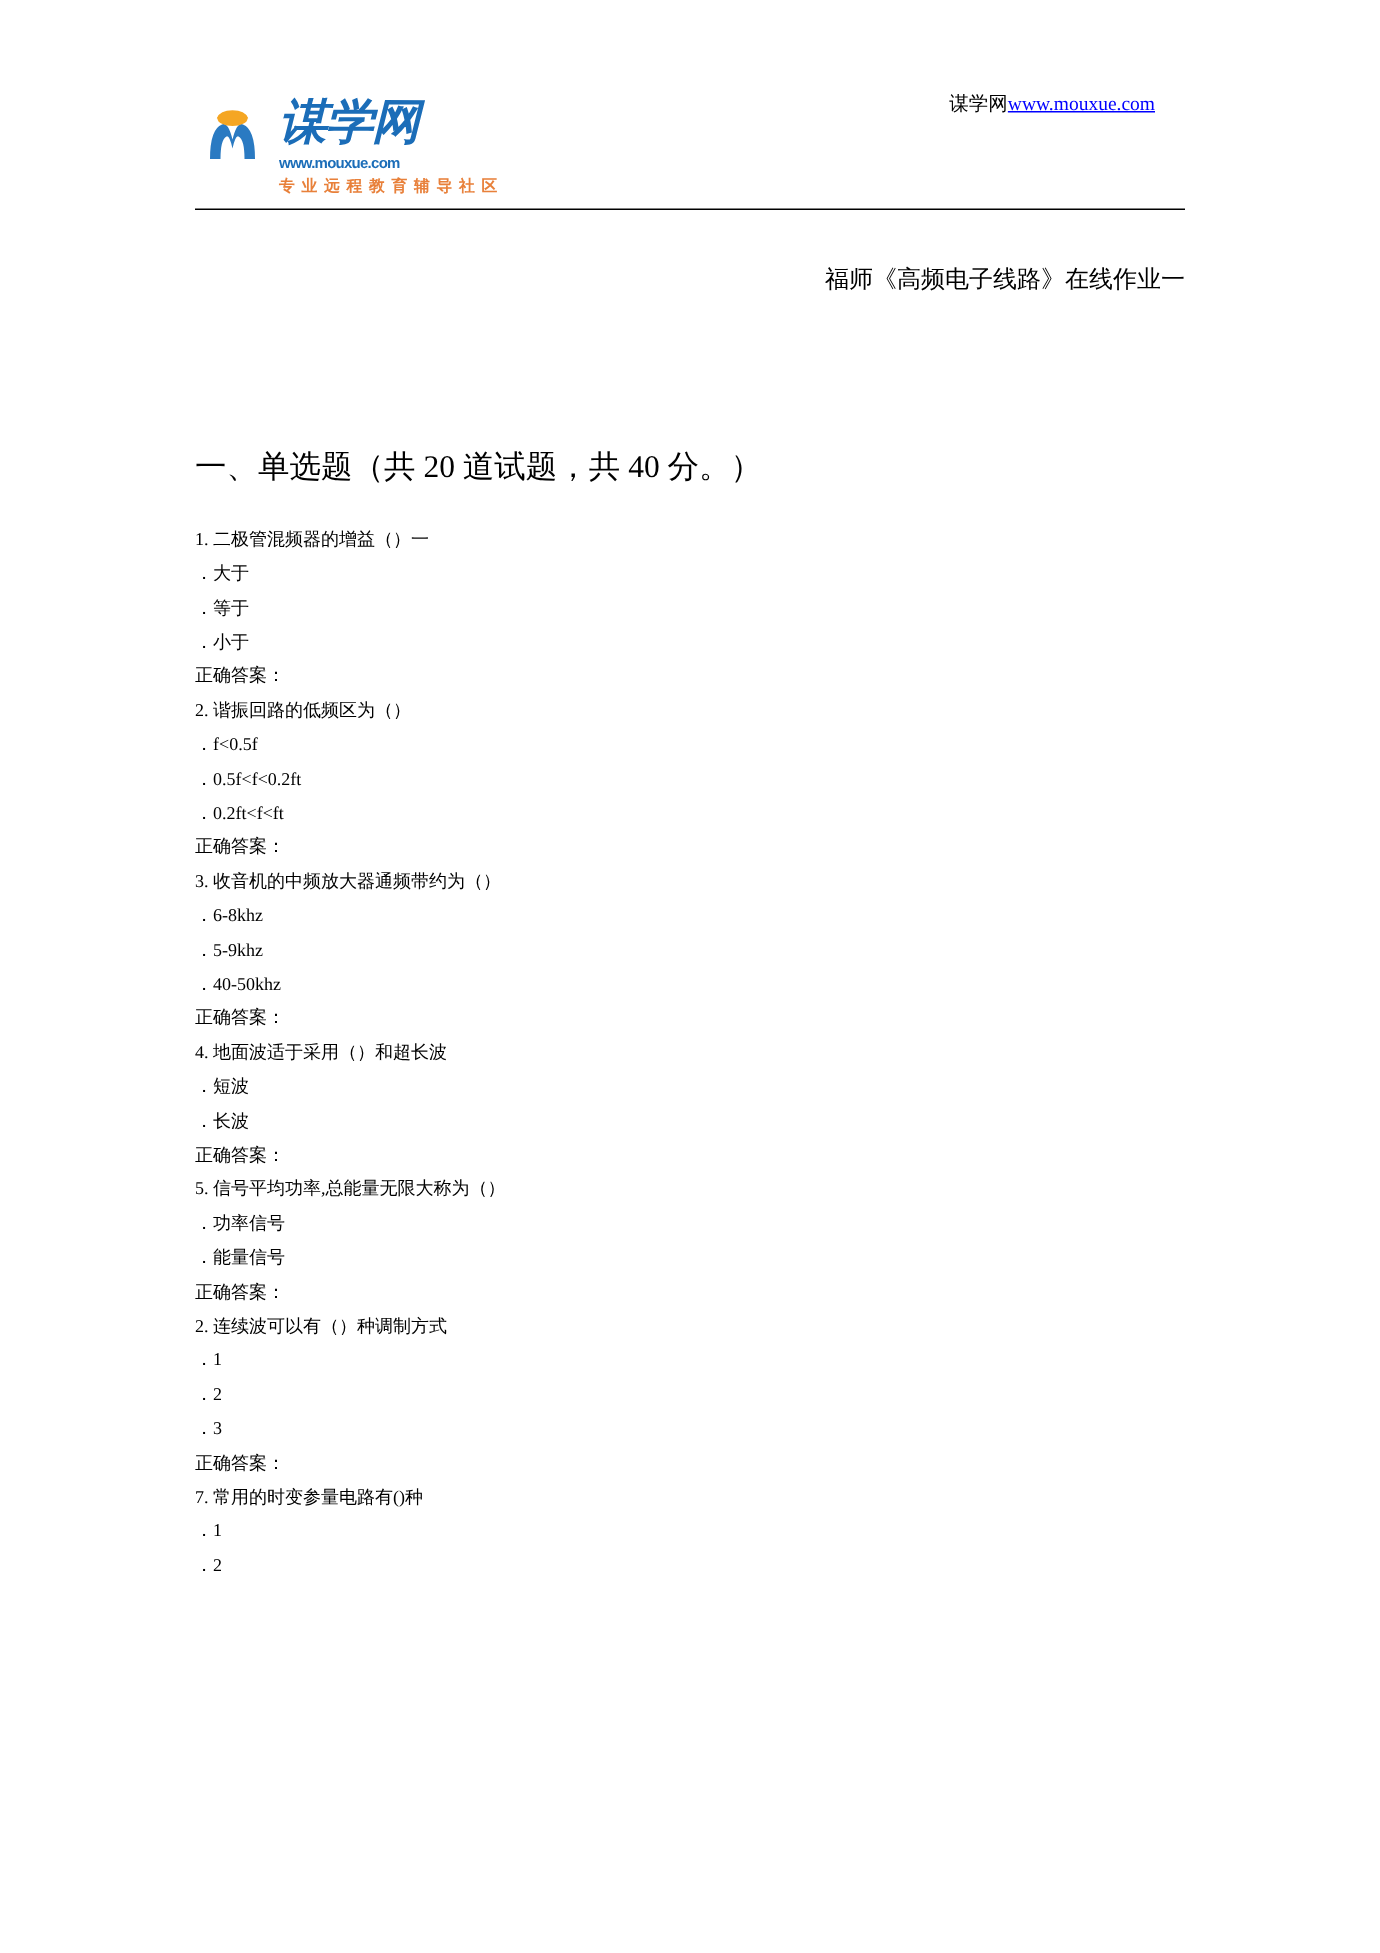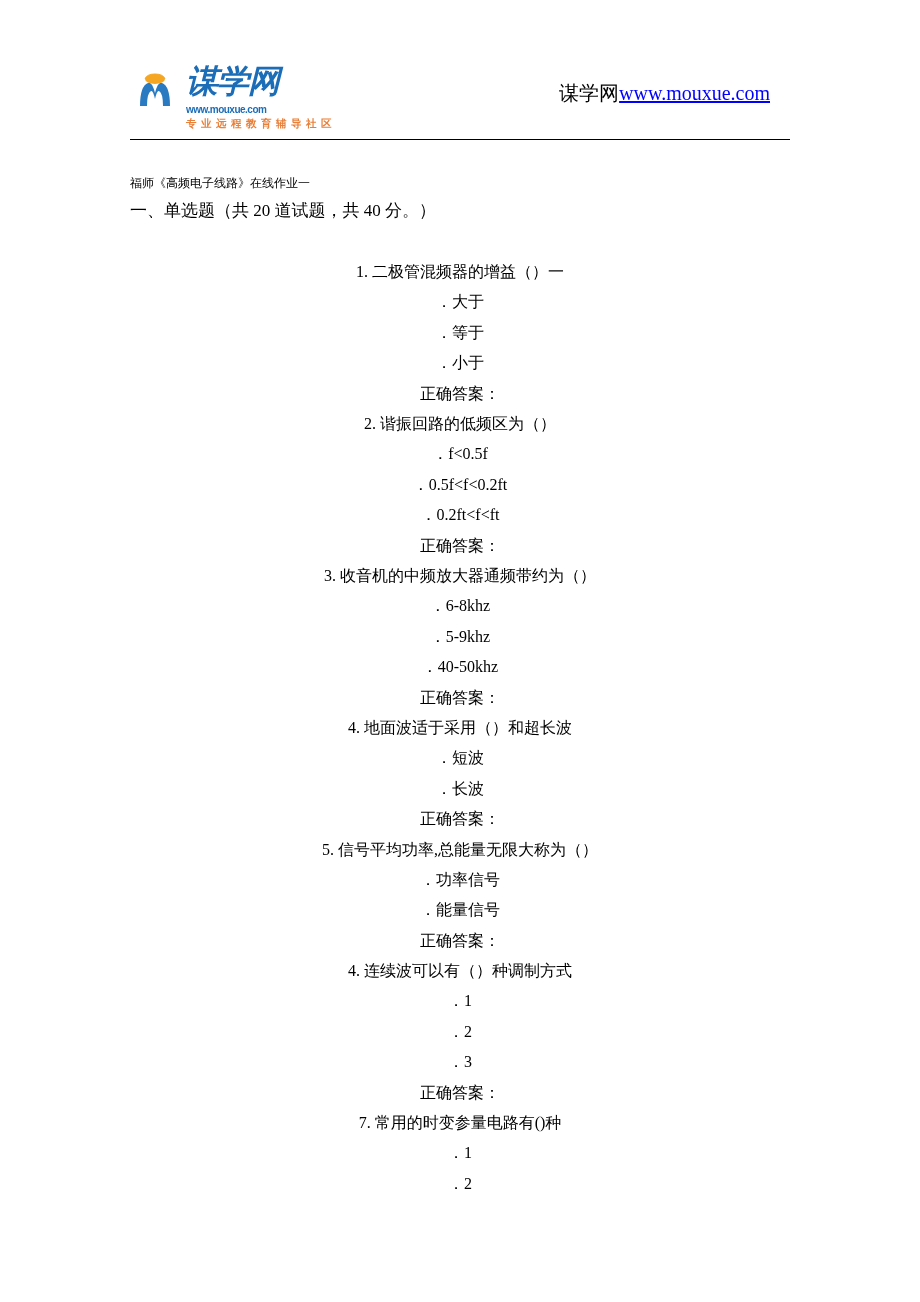--- a/index.html
+++ b/index.html
@@ -12,21 +12,21 @@
       width: 920px;
       height: 1302px;
       font-family: "SimSun", "宋体", serif;
       font-size: 16px;
       color: #000;
       position: relative;
     }
     .header {
       padding: 60px 0 0 130px;
       display: flex;
-      align-items: center;
+      align-items: flex-start;
       justify-content: space-between;
       padding-right: 150px;
       padding-bottom: 8px;
     }
     .logo {
       display: flex;
       align-items: center;
       gap: 6px;
     }
     .logo-icon {
@@ -60,47 +60,48 @@
     }
     .logo-tagline {
       font-family: Liberation Serif, serif;
       font-size: 10.5px;
       color: #e8803a;
       font-weight: bold;
       letter-spacing: 4.5px;
       margin-top: 2px;
     }
     .header-right {
-      font-size: 20px;
+      font-size: 13px;
       color: #000;
       padding-bottom: 4px;
     }
     .header-right a {
       color: #0000ff;
       text-decoration: underline;
     }
     .hr-line {
       margin: 0 130px 0 130px;
       border: none;
       border-top: 1.5px solid #000;
     }
     .content {
       padding: 32px 130px 0 130px;
       line-height: 1.9;
     }
     .doc-title {
-      font-size: 12px;
+      font-size: 16px;
+      margin-bottom: 90px;
+      text-align: right;
     }
     .section-title {
-      font-size: 17px;
-      margin-bottom: 30px;
+      font-size: 21px;
+      margin-bottom: 16px;
     }
     .question-block {
-      font-size: 16px;
-      text-align: center;
+      font-size: 12px;
     }
     .q-line {
       display: block;
     }
   </style>
 </head>
 <body>
 
 <div class="header">
   <div class="logo">
@@ -157,21 +158,21 @@
         <span class="q-line">．长波</span>
         <span class="q-line">正确答案：</span>
       </div>
       <div class="question-block">
         <span class="q-line">5.  信号平均功率,总能量无限大称为（）</span>
         <span class="q-line">．功率信号</span>
         <span class="q-line">．能量信号</span>
         <span class="q-line">正确答案：</span>
       </div>
       <div class="question-block">
-        <span class="q-line">4.  连续波可以有（）种调制方式</span>
+        <span class="q-line">2.  连续波可以有（）种调制方式</span>
         <span class="q-line">．1</span>
         <span class="q-line">．2</span>
         <span class="q-line">．3</span>
         <span class="q-line">正确答案：</span>
       </div>
       <div class="question-block">
         <span class="q-line">7.  常用的时变参量电路有()种</span>
         <span class="q-line">．1</span>
         <span class="q-line">．2</span>
       </div>

